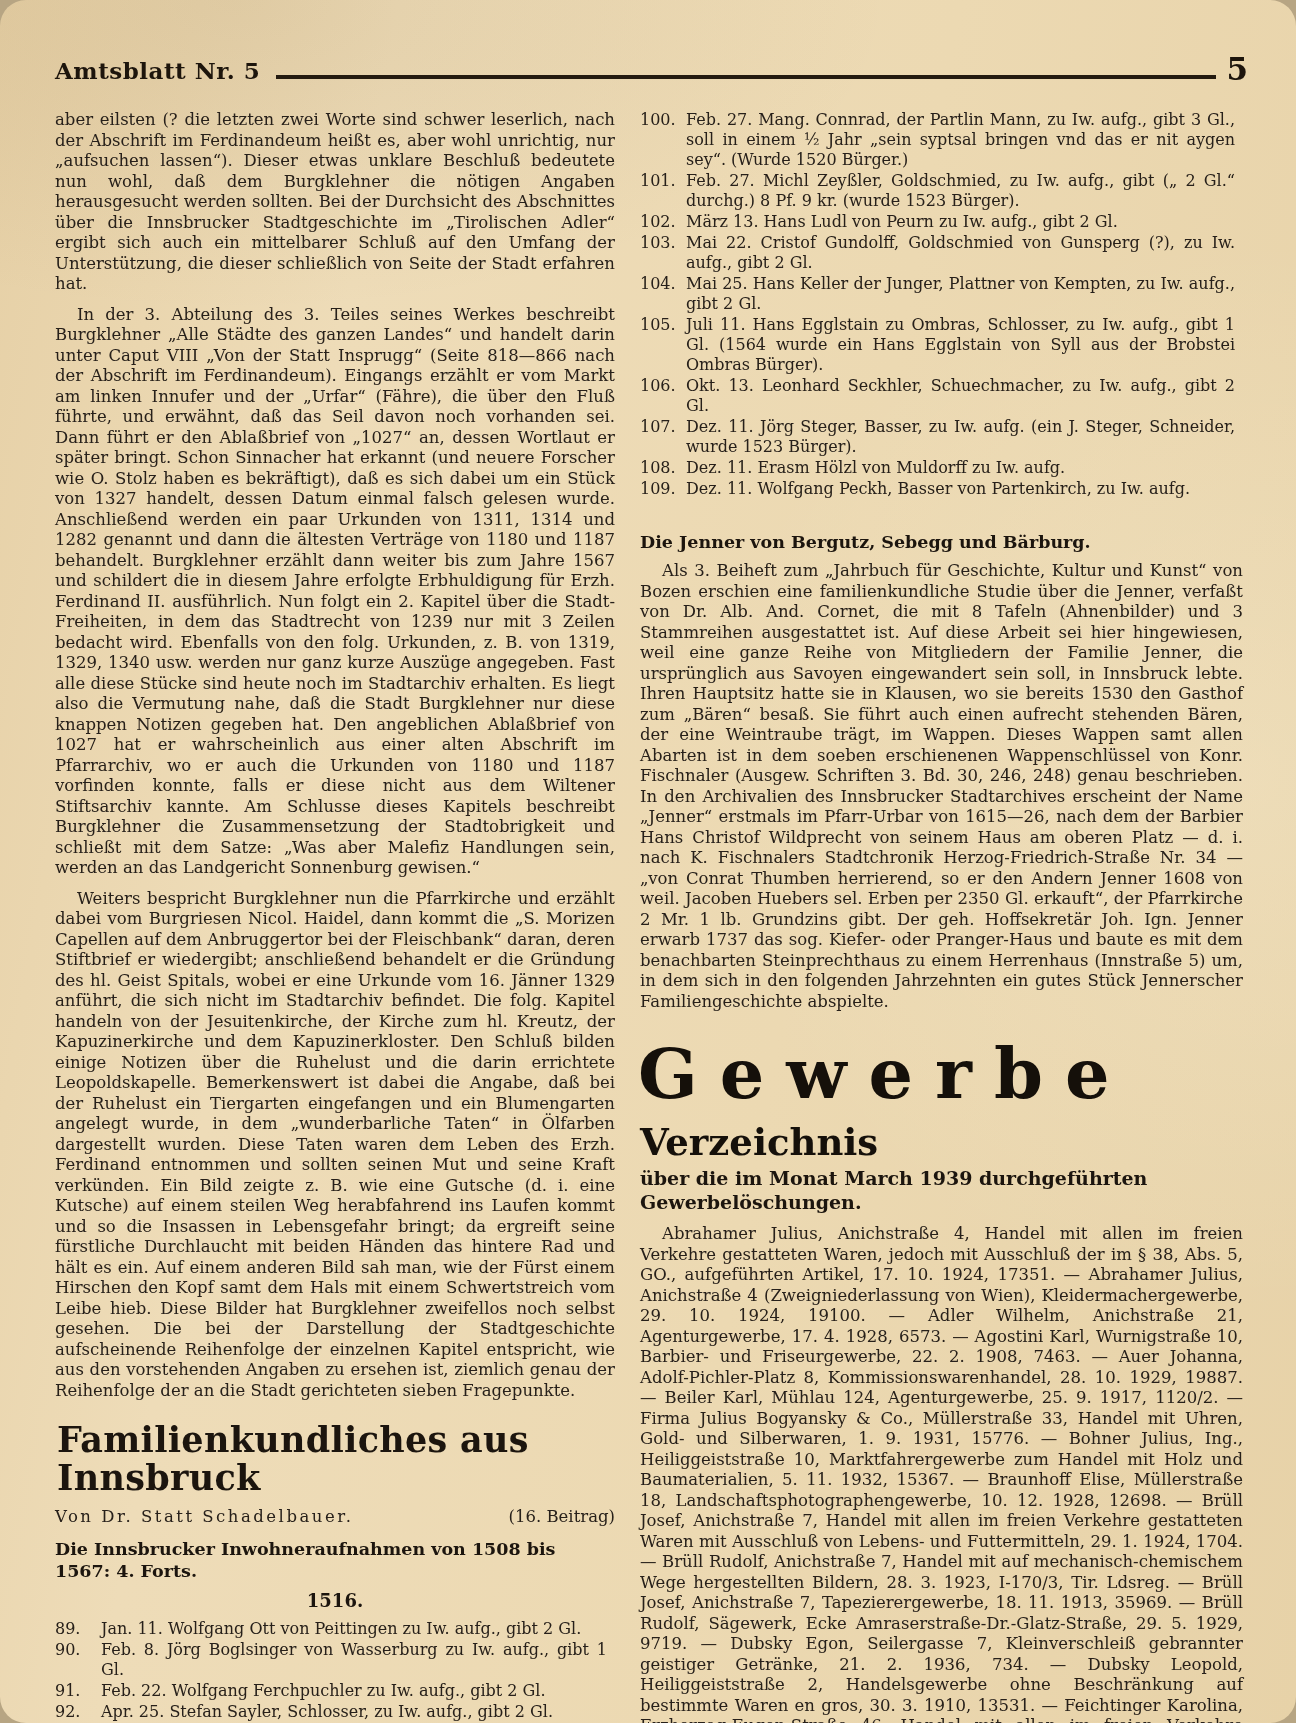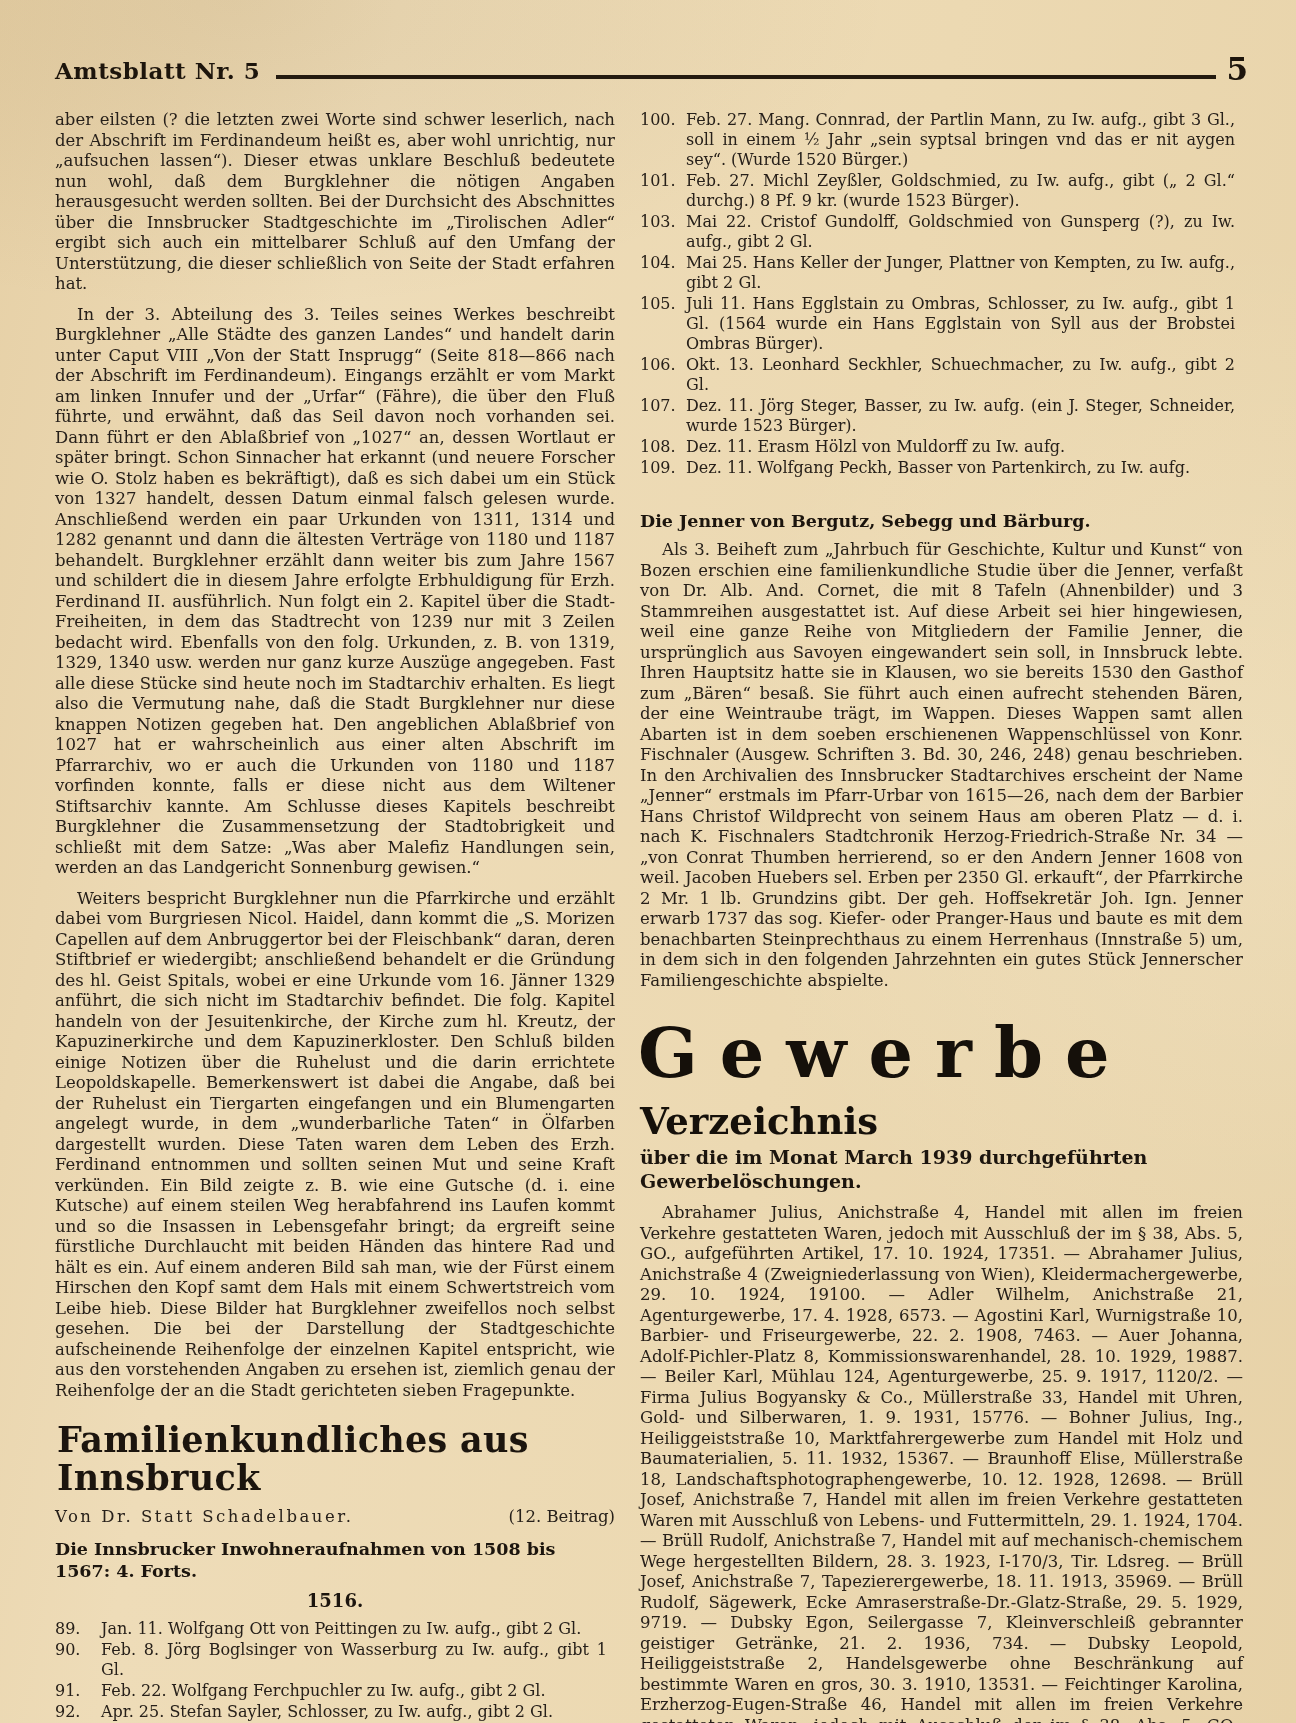--- a/index.html
+++ b/index.html
@@ -7,21 +7,21 @@
     position:relative;
     width:1296px;height:1723px;
     margin:0 auto;
     background:
       radial-gradient(1100px 520px at 18% 0%, rgba(120,90,40,0.10), transparent 60%),
       radial-gradient(900px 900px at 96% 45%, rgba(255,250,230,0.22), transparent 60%),
       linear-gradient(100deg,#e6d0a6 0%,#eedcb8 25%,#ecd9b2 60%,#e7d2a8 100%);
     font-family:"DejaVu Serif","Liberation Serif",serif;
     color:#27201a;
     overflow:hidden;
-    -webkit-hyphens:auto;hyphens:auto;
+    -webkit-hyphens:auto;hyphens:auto;border-radius:26px;
   }
   
   .masthead{position:absolute;left:55px;right:48px;top:56px;display:flex;align-items:flex-end;}
   .mast-title{font-size:23px;font-weight:bold;white-space:nowrap;letter-spacing:.5px;color:#1d150c;}
   .mast-rule{flex:1;border-bottom:4px solid #241b10;margin:0 10px 5px 16px;height:0;}
   .mast-page{font-size:31px;font-weight:bold;line-height:.9;color:#1d150c;}
   
   .col{position:absolute;top:110px;text-align:justify;overflow-wrap:break-word;}
   .col-left{left:55px;width:560px;}
   .col-right{left:640px;width:603px;}
@@ -58,21 +58,21 @@
 
   <div class="col col-left">
     <p class="body">aber eilsten (? die letzten zwei Worte sind schwer leserlich, nach der Abschrift im Ferdinandeum heißt es, aber wohl unrichtig, nur „aufsuchen lassen“). Dieser etwas unklare Beschluß bedeutete nun wohl, daß dem Burgklehner die nötigen Angaben herausgesucht werden sollten. Bei der Durchsicht des Abschnittes über die Innsbrucker Stadtgeschichte im „Tirolischen Adler“ ergibt sich auch ein mittelbarer Schluß auf den Umfang der Unterstützung, die dieser schließlich von Seite der Stadt erfahren hat.</p>
     <p class="body ind">In der 3. Abteilung des 3. Teiles seines Werkes beschreibt Burgklehner „Alle Städte des ganzen Landes“ und handelt darin unter Caput VIII „Von der Statt Insprugg“ (Seite 818—866 nach der Abschrift im Ferdinandeum). Eingangs erzählt er vom Markt am linken Innufer und der „Urfar“ (Fähre), die über den Fluß führte, und erwähnt, daß das Seil davon noch vorhanden sei. Dann führt er den Ablaßbrief von „1027“ an, dessen Wortlaut er später bringt. Schon Sinnacher hat erkannt (und neuere Forscher wie O. Stolz haben es bekräftigt), daß es sich dabei um ein Stück von 1327 handelt, dessen Datum einmal falsch gelesen wurde. Anschließend werden ein paar Urkunden von 1311, 1314 und 1282 genannt und dann die ältesten Verträge von 1180 und 1187 behandelt. Burgklehner erzählt dann weiter bis zum Jahre 1567 und schildert die in diesem Jahre erfolgte Erbhuldigung für Erzh. Ferdinand II. ausführlich. Nun folgt ein 2. Kapitel über die Stadt-Freiheiten, in dem das Stadtrecht von 1239 nur mit 3 Zeilen bedacht wird. Ebenfalls von den folg. Urkunden, z. B. von 1319, 1329, 1340 usw. werden nur ganz kurze Auszüge angegeben. Fast alle diese Stücke sind heute noch im Stadtarchiv erhalten. Es liegt also die Vermutung nahe, daß die Stadt Burgklehner nur diese knappen Notizen gegeben hat. Den angeblichen Ablaßbrief von 1027 hat er wahrscheinlich aus einer alten Abschrift im Pfarrarchiv, wo er auch die Urkunden von 1180 und 1187 vorfinden konnte, falls er diese nicht aus dem Wiltener Stiftsarchiv kannte. Am Schlusse dieses Kapitels beschreibt Burgklehner die Zusammensetzung der Stadtobrigkeit und schließt mit dem Satze: „Was aber Malefiz Handlungen sein, werden an das Landgericht Sonnenburg gewisen.“</p>
     <p class="body ind">Weiters bespricht Burgklehner nun die Pfarrkirche und erzählt dabei vom Burgriesen Nicol. Haidel, dann kommt die „S. Morizen Capellen auf dem Anbruggertor bei der Fleischbank“ daran, deren Stiftbrief er wiedergibt; anschließend behandelt er die Gründung des hl. Geist Spitals, wobei er eine Urkunde vom 16. Jänner 1329 anführt, die sich nicht im Stadtarchiv befindet. Die folg. Kapitel handeln von der Jesuitenkirche, der Kirche zum hl. Kreutz, der Kapuzinerkirche und dem Kapuzinerkloster. Den Schluß bilden einige Notizen über die Ruhelust und die darin errichtete Leopoldskapelle. Bemerkenswert ist dabei die Angabe, daß bei der Ruhelust ein Tiergarten eingefangen und ein Blumengarten angelegt wurde, in dem „wunderbarliche Taten“ in Ölfarben dargestellt wurden. Diese Taten waren dem Leben des Erzh. Ferdinand entnommen und sollten seinen Mut und seine Kraft verkünden. Ein Bild zeigte z. B. wie eine Gutsche (d. i. eine Kutsche) auf einem steilen Weg herabfahrend ins Laufen kommt und so die Insassen in Lebensgefahr bringt; da ergreift seine fürstliche Durchlaucht mit beiden Händen das hintere Rad und hält es ein. Auf einem anderen Bild sah man, wie der Fürst einem Hirschen den Kopf samt dem Hals mit einem Schwertstreich vom Leibe hieb. Diese Bilder hat Burgklehner zweifellos noch selbst gesehen. Die bei der Darstellung der Stadtgeschichte aufscheinende Reihenfolge der einzelnen Kapitel entspricht, wie aus den vorstehenden Angaben zu ersehen ist, ziemlich genau der Reihenfolge der an die Stadt gerichteten sieben Fragepunkte.</p>
 
     <h2 class="sec-title">Familienkundliches aus Innsbruck</h2>
 
     <div class="byline-row">
       <span class="byline">Von Dr. Statt Schadelbauer.</span>
-      <span class="byline-note">(12. Beitrag)</span>
+      <span class="byline-note">(16. Beitrag)</span>
     </div>
 
     <h3 class="bold-sub">Die Innsbrucker Inwohneraufnahmen von 1508 bis 1567: 4. Forts.</h3>
 
     <div class="year-head">1516.</div>
 
     <div class="entries">
 
         <div class="entry">
           <span class="enum">89.</span>
@@ -109,20 +109,24 @@
         <div class="entry">
           <span class="enum">100.</span>
           <span class="etext">Feb. 27. Mang. Connrad, der Partlin Mann, zu Iw. aufg., gibt 3 Gl., soll in einem ½ Jahr „sein syptsal bringen vnd das er nit aygen sey“. (Wurde 1520 Bürger.)</span>
         </div>
 
         <div class="entry">
           <span class="enum">101.</span>
           <span class="etext">Feb. 27. Michl Zeyßler, Goldschmied, zu Iw. aufg., gibt („ 2 Gl.“ durchg.) 8 Pf. 9 kr. (wurde 1523 Bürger).</span>
         </div>
 
+        <div class="entry">
+          <span class="enum">102.</span>
+          <span class="etext">März 13. Hans Ludl von Peurn zu Iw. aufg., gibt 2 Gl.</span>
+        </div>
 
         <div class="entry">
           <span class="enum">103.</span>
           <span class="etext">Mai 22. Cristof Gundolff, Goldschmied von Gunsperg (?), zu Iw. aufg., gibt 2 Gl.</span>
         </div>
 
         <div class="entry">
           <span class="enum">104.</span>
           <span class="etext">Mai 25. Hans Keller der Junger, Plattner von Kempten, zu Iw. aufg., gibt 2 Gl.</span>
         </div>

